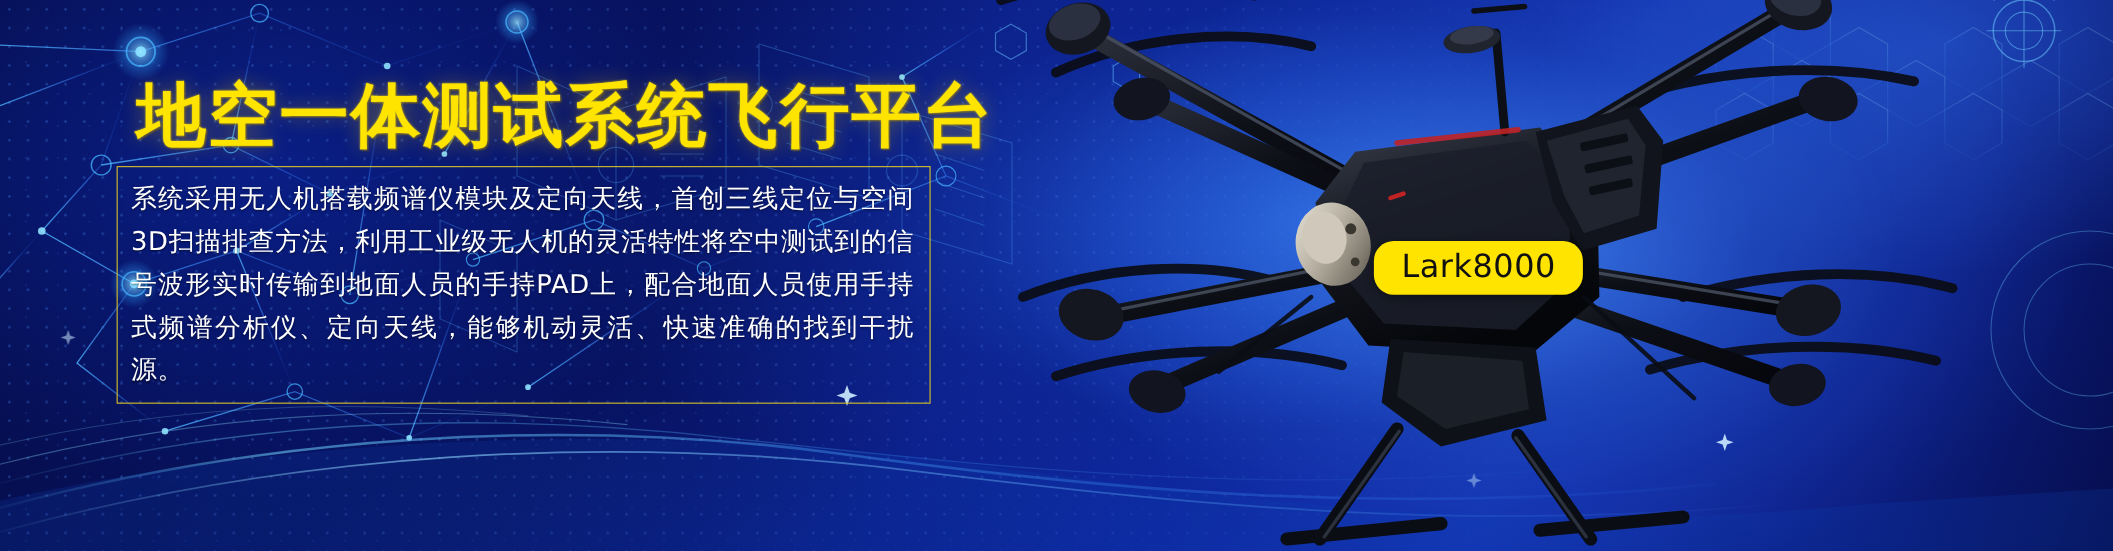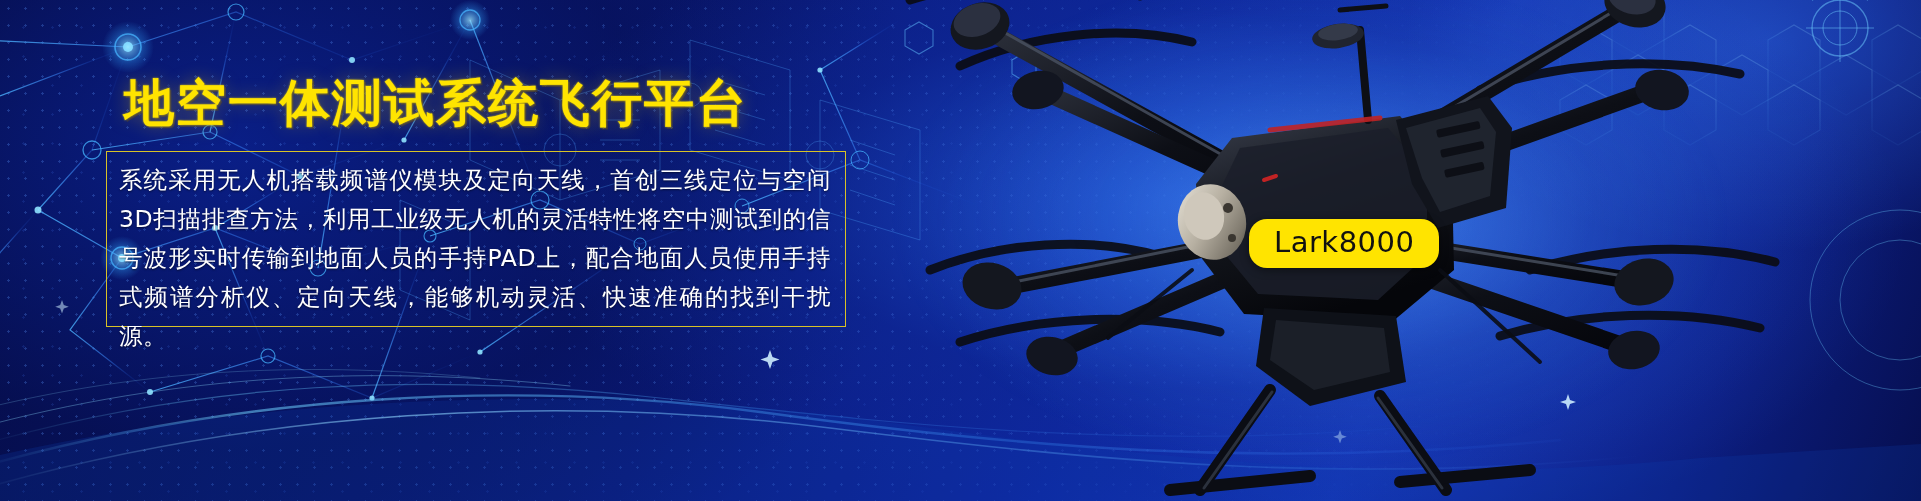--- a/index.html
+++ b/index.html
@@ -51,38 +51,38 @@
     position: absolute;
     left: 840px; top: -30px;
     width: 1081px; height: 531px;
     pointer-events: none;
   }
 
   
   .title {
     position: absolute;
     left: 124px; top: 78px;
-    font-size: 50px;
+    font-size: 63px;
     line-height: 1;
     letter-spacing: 2px;
     font-weight: 700;
     color: #ffe400;
     white-space: nowrap;
     text-shadow:
       0 0 2px rgba(255,228,0,.9),
       2px 2px 0 rgba(120,90,0,.35),
       0 0 18px rgba(255,210,0,.35);
-    font-family: Liberation Sans, sans-serif;
+    font-family: Liberation Mono, monospace;
   }
 
   
   .textbox {
     position: absolute;
     left: 106px; top: 151px;
-    width: 740px; height: 176px;
+    width: 740px; height: 216px;
     border: 1px solid #d8c227;
     padding: 9px 14px 0 12px;
   }
   .textbox p {
     color: #ffffff;
     font-size: 23.5px;
     line-height: 39px;
     letter-spacing: .6px;
     font-weight: 500;
     text-shadow: 0 1px 2px rgba(0,0,0,.55);

